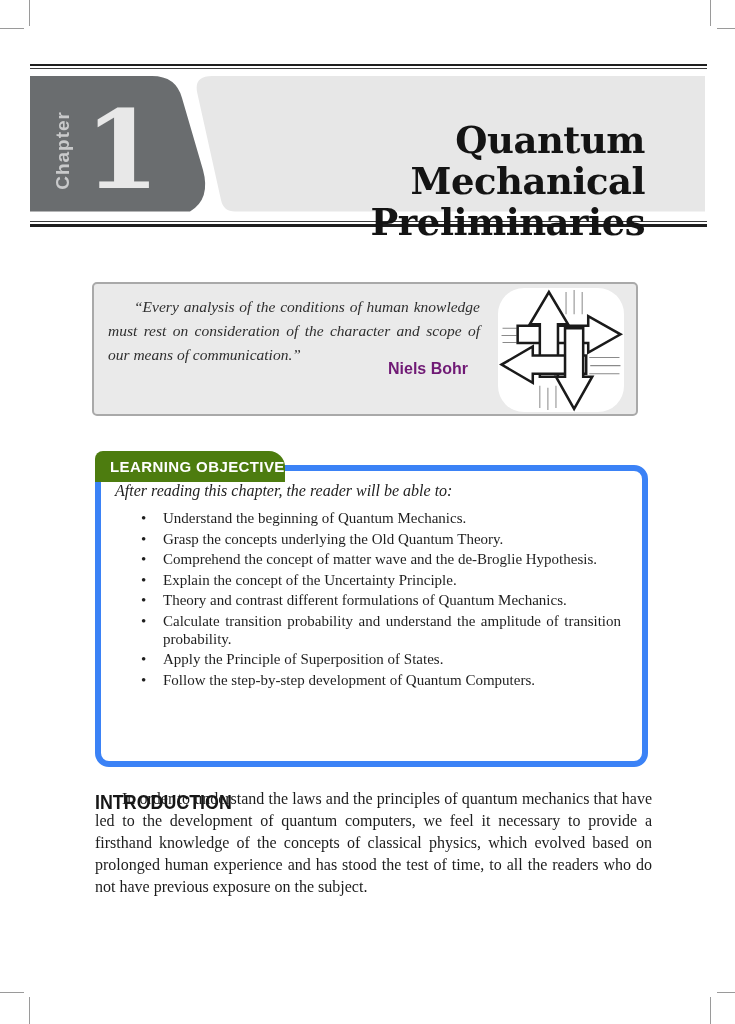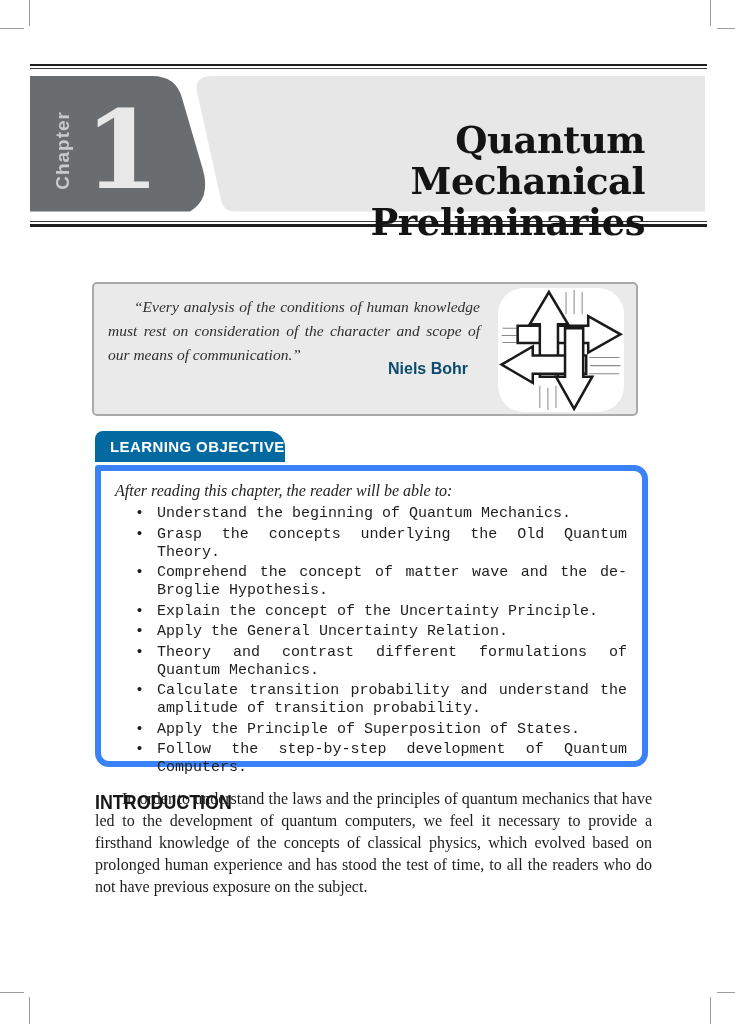--- a/index.html
+++ b/index.html
@@ -24,34 +24,34 @@
                  font-family:"DejaVu Serif",serif;font-weight:bold;font-size:37px;
                  line-height:41px;letter-spacing:-0.5px;color:#141414;}
 
   
   #quote-box{left:92px;top:282px;width:546px;height:134px;background:#eaeaea;
              border:2px solid #a9a9a9;border-radius:5px;box-sizing:border-box;}
   #quote-text{position:absolute;left:14px;top:11px;width:372px;
               font-style:italic;font-size:15.5px;line-height:24px;text-align:justify;
               text-indent:26px;color:#2e2e2e;}
   #quote-attribution{position:absolute;left:14px;top:76px;width:360px;text-align:right;
-              font-family:"Liberation Sans",sans-serif;font-weight:bold;font-size:16px;color:#0c4a6e;}
+              font-family:"Liberation Sans",sans-serif;font-weight:bold;font-size:16px;color:#701a75;}
   #quote-icon-box{position:absolute;left:404px;top:4px;width:126px;height:124px;
               background:#ffffff;border-radius:26px;}
 
   
-  #lo-tab{left:95px;top:431px;width:190px;height:31px;background:#0369a1;
+  #lo-tab{left:95px;top:451px;width:190px;height:31px;background:#4d7c0f;
           border-radius:8px 16px 0 0;z-index:2;
           font-family:"Liberation Sans",sans-serif;font-weight:bold;font-size:15px;
           line-height:31px;letter-spacing:0.4px;color:#ffffff;padding-left:15px;box-sizing:border-box;}
   #lo-box{left:95px;top:465px;width:553px;height:302px;background:#ffffff;
           border:6px solid #3b82f6;border-radius:3px 14px 14px 14px;box-sizing:border-box;
           padding:10px 13px 0 14px;}
   #lo-intro{font-style:italic;font-size:16px;line-height:20px;color:#222;margin:0 0 4px 0;}
-  #lo-list{list-style:none;margin:2px;padding:0;font-family:Liberation Mono, monospace;}
+  #lo-list{list-style:none;margin:8px;padding:0;}
   #lo-list li{position:relative;padding-left:40px;font-size:15px;line-height:18px;
               margin-bottom:2.5px;text-align:justify;color:#1e1e1e;}
   #lo-list li::before{content:"\2022";position:absolute;left:18px;top:0;color:#1e1e1e;}
 
   
   #intro-heading{left:95px;top:790px;font-family:"Liberation Sans",sans-serif;
                  font-weight:bold;font-size:21px;color:#161616;
                  transform:scaleX(0.85);transform-origin:left center;white-space:nowrap;}
   #intro-para{left:95px;top:788px;width:557px;font-size:16px;line-height:22px;
               text-align:justify;text-indent:27px;color:#1c1c1c;}
@@ -112,21 +112,20 @@
   </div>
 
   <div class="abs" id="lo-tab">LEARNING OBJECTIVE</div>
   <div class="abs" id="lo-box">
     <p id="lo-intro">After reading this chapter, the reader will be able to:</p>
     <ul id="lo-list">
       <li>Understand the beginning of Quantum Mechanics.</li>
       <li>Grasp the concepts underlying the Old Quantum Theory.</li>
       <li>Comprehend the concept of matter wave and the de-Broglie Hypothesis.</li>
       <li>Explain the concept of the Uncertainty Principle.</li>
-      <li>Apply the General Uncertainty Relation.</li>
       <li>Theory and contrast different formulations of Quantum Mechanics.</li>
       <li>Calculate transition probability and understand the amplitude of transition probability.</li>
       <li>Apply the Principle of Superposition of States.</li>
       <li>Follow the step-by-step development of Quantum Computers.</li>
     </ul>
   </div>
 
   <div class="abs" id="intro-heading">INTRODUCTION</div>
   <div class="abs" id="intro-para">In order to understand the laws and the principles of quantum mechanics that have led to the development of quantum computers, we feel it necessary to provide a firsthand knowledge of the concepts of classical physics, which evolved based on prolonged human experience and has stood the test of time, to all the readers who do not have previous exposure on the subject.</div>
 

